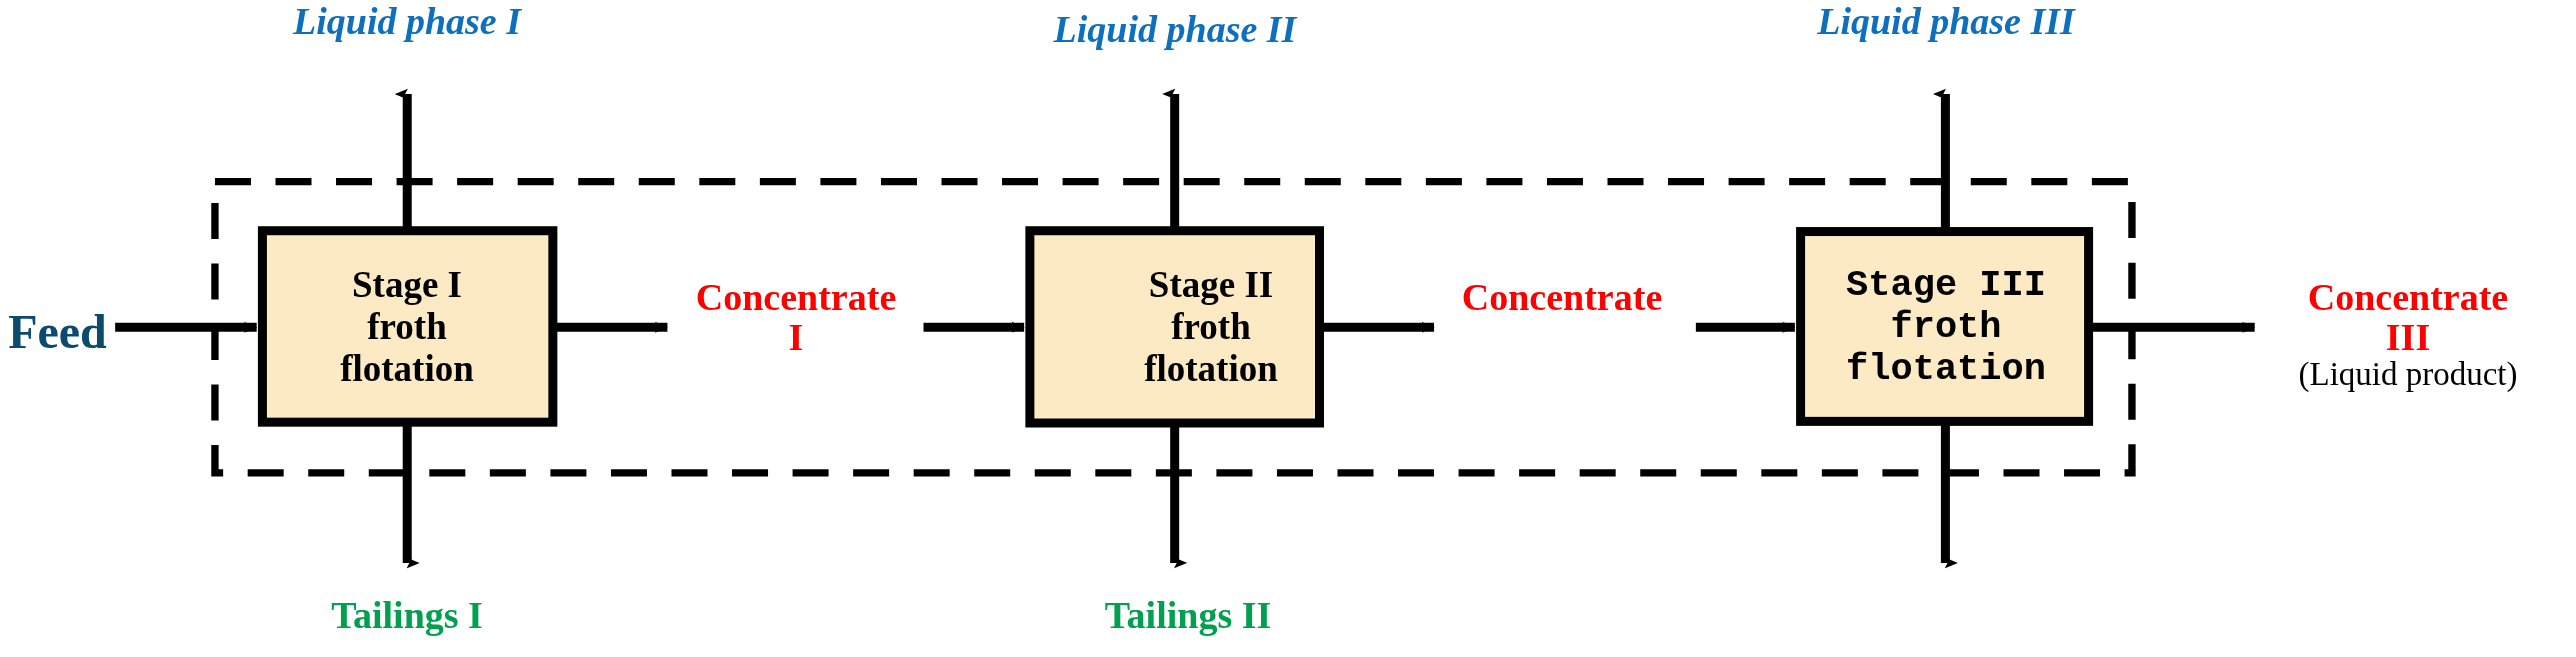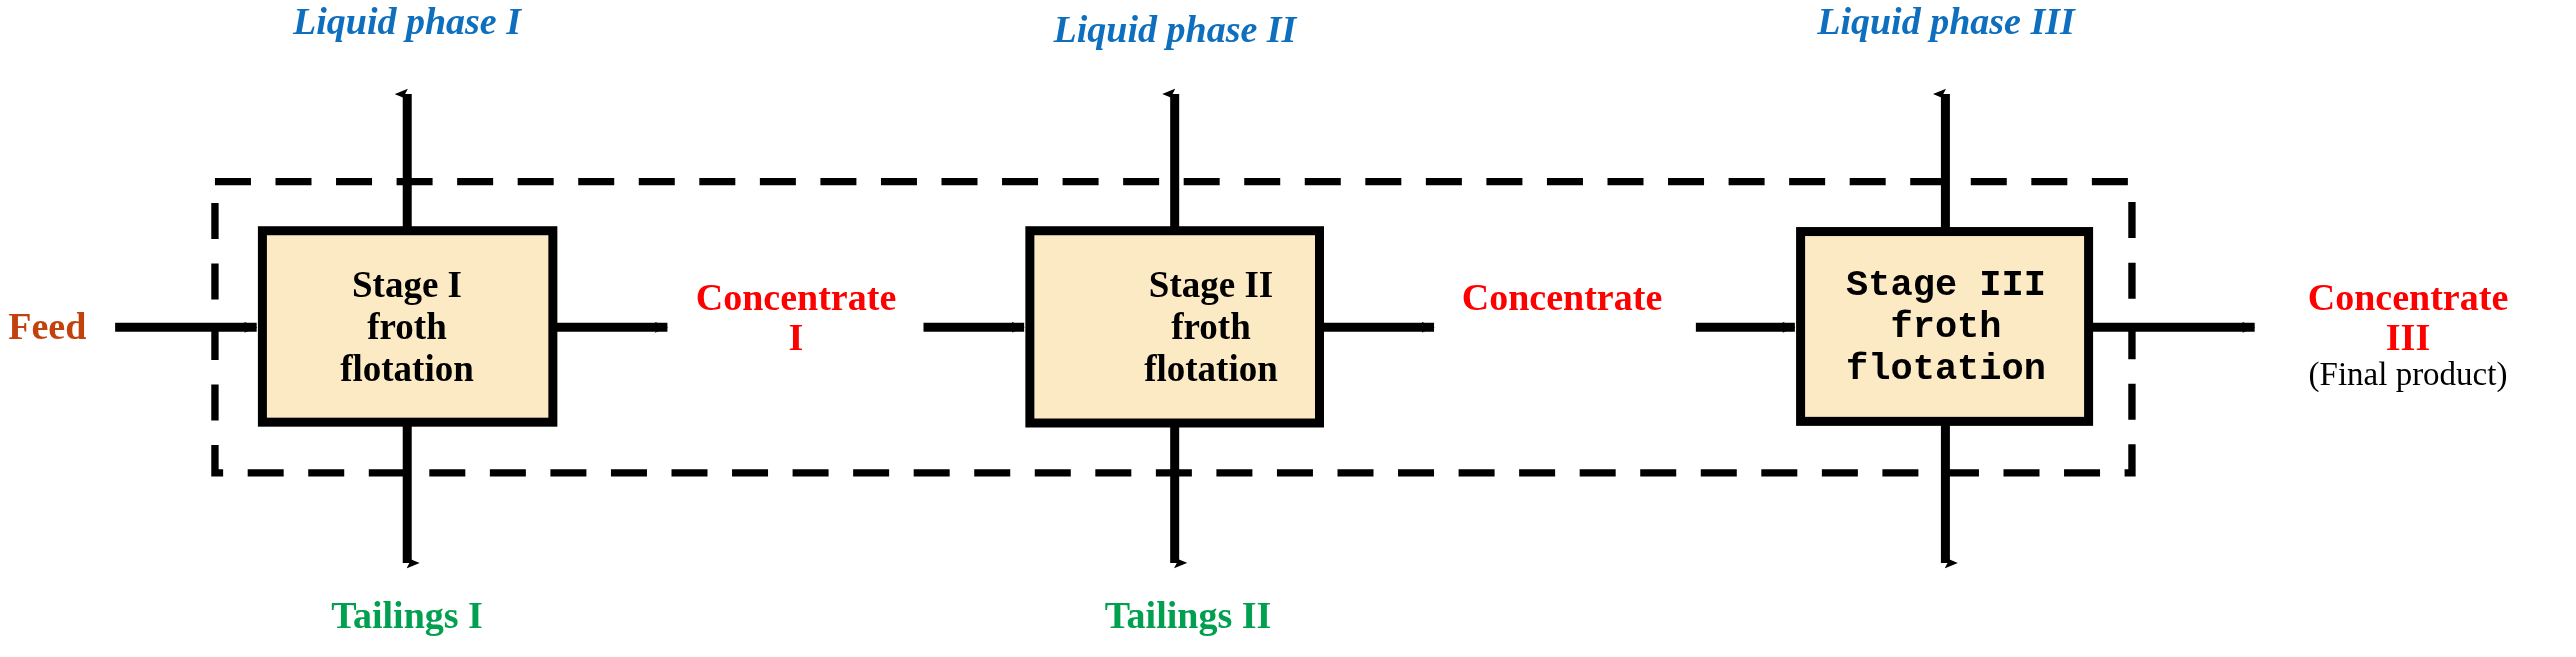--- a/index.html
+++ b/index.html
@@ -53,22 +53,22 @@
   }
   .tailings-label {
     color: #00a04e;
     font-size: 38px;
   }
   .concentrate-label {
     color: #ff0000;
     font-size: 38px;
   }
   .feed-label {
-    color: #c2410c;
-    font-size: 38px;
+    color: #0c4a6e;
+    font-size: 48px;
   }
   .final-product {
     font-weight: normal;
     font-size: 33px;
     color: #000000;
   }
 </style>
 </head>
 <body>
 
@@ -166,17 +166,17 @@
     <div>I</div>
   </div>
 
   <div class="label label-center concentrate-label" style="left:1562px; top:278px;">
     <div>Concentrate</div>
   </div>
 
   <div class="label label-center concentrate-label" style="left:2408px; top:278px;">
     <div>Concentrate</div>
     <div>III</div>
-    <div class="final-product">(Final product)</div>
+    <div class="final-product">(Liquid product)</div>
   </div>
 
 </div>
 
 
 </body></html>

